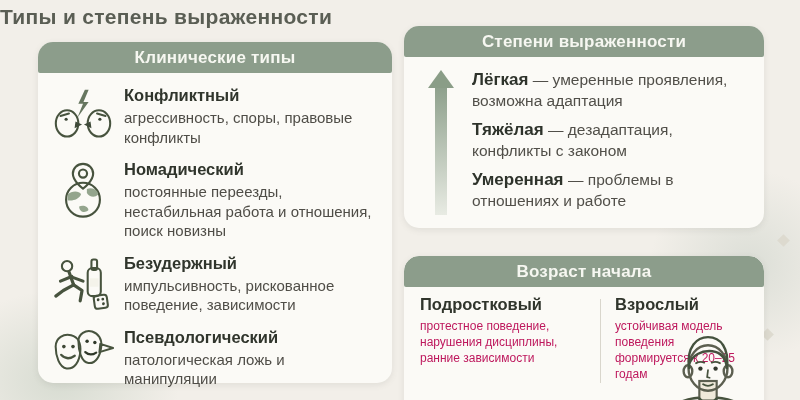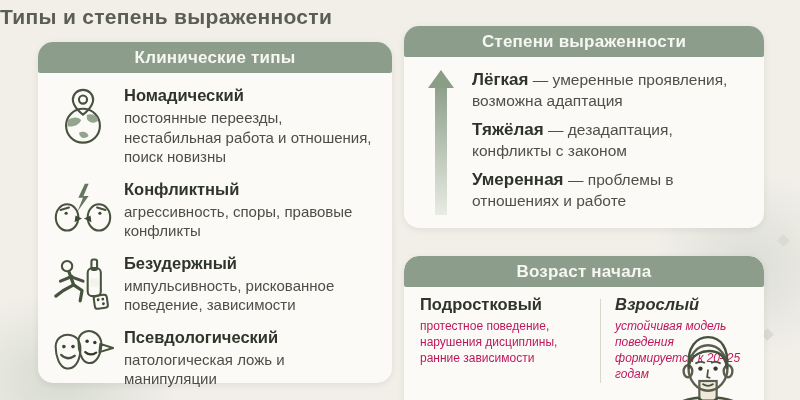--- a/index.html
+++ b/index.html
@@ -54,21 +54,21 @@
   .sev-items { flex:1; padding-left:10px; display:flex; flex-direction:column; gap:8px; }
   .sev-item { line-height:1.28; }
   .sev-title { font-size:17px; font-weight:bold; color:#2e332b; }
   .sev-desc { font-size:15.5px; color:#514f49; }
 
   
   .age { left:404px; top:256px; width:360px; height:150px; overflow:hidden; border-radius:15px 15px 0 0; }
   .age-cols { display:flex; padding:8px 13px 0 16px; position:relative; }
   .age-col-left { flex:0 0 172px; padding-right:8px; }
   .age-divider { width:1px; background:#d9d6cc; align-self:stretch; margin-top:4px; }
-  .age-col-right { flex:1; padding-left:14px;font-style:italic; }
+  .age-col-right { flex:1; padding-left:14px; }
   .a-title { font-size:16.5px; font-weight:bold; color:#30352c; margin:0 0 5px; }
   .a-desc { font-size:12px; color:#be185d; line-height:1.33; }
   .age-col-right .a-desc { max-width:132px; }
   .man { position:absolute; right:4px; bottom:-18px; width:104px; z-index:2; }
 
   svg .ln { stroke:#47533e; stroke-width:2.2; fill:none; stroke-linecap:round; stroke-linejoin:round; }
 </style>
 </head>
 <body>
 
@@ -76,55 +76,55 @@
 <div class="blob blob-r"></div>
 <div class="blob blob-br"></div>
 <div class="diamond d1"></div>
 <div class="diamond d2"></div>
 
 <div class="page-title">Типы и степень выраженности</div>
 
 <section class="panel clinical">
   <div class="panel-header">Клинические типы</div>
   <div class="c-body">
-
-    <div class="c-item">
-      <span class="c-icon">
-        <svg width="58" height="58" viewBox="0 0 60 60">
-          <circle cx="30" cy="40" r="17.5" fill="#e4e9dd" class="ln"></circle>
-          <path d="M14 35 C18 30.5 26 30.5 28 34.5 C26 40 18 42 14 40.5 Z" fill="#94a58d"></path>
-          <path d="M34 29 C40 26.5 46 30.5 45.5 35 C42 38.5 36 37 34 33 Z" fill="#94a58d"></path>
-          <path d="M26 47 C30 45 36 47 35.5 51 C31.5 54.5 26 52.5 26 47 Z" fill="#94a58d"></path>
-          <path d="M30 3 C36 3 40.5 7.6 40.5 13.2 C40.5 20.8 30 28.5 30 28.5 C30 28.5 19.5 20.8 19.5 13.2 C19.5 7.6 24 3 30 3 Z" fill="#f1f0e8" class="ln"></path>
-          <circle cx="30" cy="13" r="4.2" fill="#fbfaf4" class="ln"></circle>
-        </svg>
-      </span>
-      <div class="c-text">
-        <div class="c-title">Номадический</div>
-        <div class="c-desc">постоянные переезды, нестабильная работа и отношения, поиск новизны</div>
-      </div>
-    </div>
 
     <div class="c-item">
       <span class="c-icon">
         <svg width="60" height="56" viewBox="0 0 64 58">
           <polygon points="34,2 27,17 32,17 26,32 38,15 32.5,15 38,2" fill="#66765f"></polygon>
           <ellipse cx="15" cy="38" rx="12" ry="14" fill="#e3e7db" class="ln"></ellipse>
           <ellipse cx="49" cy="38" rx="12" ry="14" fill="#e3e7db" class="ln"></ellipse>
           <path d="M8 30 L17 27.5" class="ln"></path>
           <path d="M56 30 L47 27.5" class="ln"></path>
           <circle cx="14" cy="33.5" r="1.7" fill="#3c4636"></circle>
           <circle cx="50" cy="33.5" r="1.7" fill="#3c4636"></circle>
           <polygon points="24,36 31,39 23,43" fill="#3f4a39"></polygon>
           <polygon points="40,36 33,39 41,43" fill="#3f4a39"></polygon>
         </svg>
       </span>
       <div class="c-text">
         <div class="c-title">Конфликтный</div>
         <div class="c-desc">агрессивность, споры, правовые конфликты</div>
+      </div>
+    </div>
+
+    <div class="c-item">
+      <span class="c-icon">
+        <svg width="58" height="58" viewBox="0 0 60 60">
+          <circle cx="30" cy="40" r="17.5" fill="#e4e9dd" class="ln"></circle>
+          <path d="M14 35 C18 30.5 26 30.5 28 34.5 C26 40 18 42 14 40.5 Z" fill="#94a58d"></path>
+          <path d="M34 29 C40 26.5 46 30.5 45.5 35 C42 38.5 36 37 34 33 Z" fill="#94a58d"></path>
+          <path d="M26 47 C30 45 36 47 35.5 51 C31.5 54.5 26 52.5 26 47 Z" fill="#94a58d"></path>
+          <path d="M30 3 C36 3 40.5 7.6 40.5 13.2 C40.5 20.8 30 28.5 30 28.5 C30 28.5 19.5 20.8 19.5 13.2 C19.5 7.6 24 3 30 3 Z" fill="#f1f0e8" class="ln"></path>
+          <circle cx="30" cy="13" r="4.2" fill="#fbfaf4" class="ln"></circle>
+        </svg>
+      </span>
+      <div class="c-text">
+        <div class="c-title">Номадический</div>
+        <div class="c-desc">постоянные переезды, нестабильная работа и отношения, поиск новизны</div>
       </div>
     </div>
 
     <div class="c-item">
       <span class="c-icon">
         <svg width="60" height="56" viewBox="0 0 64 58">
           <rect x="41" y="4" width="6" height="11" rx="2" fill="#cdd8c5" class="ln"></rect>
           <rect x="37" y="13" width="14" height="30" rx="5" fill="#cdd8c5" class="ln"></rect>
           <rect x="39.5" y="24" width="9" height="9" fill="#f4f3ea"></rect>
           <circle cx="15" cy="11" r="5.5" fill="#e8ebdf" class="ln"></circle>

